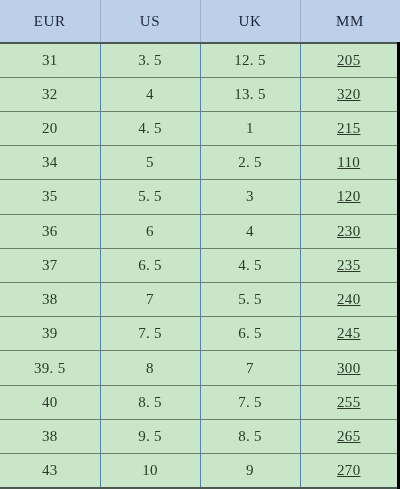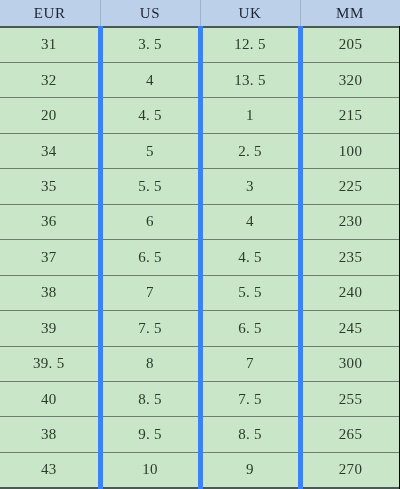--- a/index.html
+++ b/index.html
@@ -29,21 +29,21 @@
   .size-table td {
     text-align: center;
     vertical-align: middle;
     font-weight: normal;
     padding: 0;
     white-space: nowrap;
   }
 
   
   .size-table thead tr {
-    height: 27px;
+    height: 43px;
   }
   .size-table th {
     background: #bcd0ea;
     color: #1c2433;
     font-size: 15px;
     letter-spacing: 0.6px;
     border-right: 1px solid #9fb2cc;
     border-bottom: 2px solid #4a5a52;
   }
   .size-table th:last-child {
@@ -52,25 +52,26 @@
 
   
   .size-table tbody tr {
     height: 32.5px;
   }
   .size-table tbody td {
     background: #c9e6c8;
     color: #2b3a2b;
     font-size: 15px;
     letter-spacing: 0.3px;
-    border-right: 5px solid #3b82f6;
+    border-right: 1px solid #3b82f6;
     border-bottom: 1px solid #6d7f6d;
   }
   .size-table tbody td:last-child {
-    border-right: 3px solid #000000;
+    border-right: 6px solid #000000;
+    text-decoration: underline;
   }
   .size-table tbody tr:last-child td {
     border-bottom: 2px solid #4a5a52;
   }
 </style>
 </head>
 <body>
 
 <table class="size-table">
   <colgroup>
@@ -103,27 +104,27 @@
     <tr>
       <td>20</td>
       <td>4. 5</td>
       <td>1</td>
       <td>215</td>
     </tr>
     <tr>
       <td>34</td>
       <td>5</td>
       <td>2. 5</td>
-      <td>100</td>
+      <td>110</td>
     </tr>
     <tr>
       <td>35</td>
       <td>5. 5</td>
       <td>3</td>
-      <td>225</td>
+      <td>120</td>
     </tr>
     <tr>
       <td>36</td>
       <td>6</td>
       <td>4</td>
       <td>230</td>
     </tr>
     <tr>
       <td>37</td>
       <td>6. 5</td>

